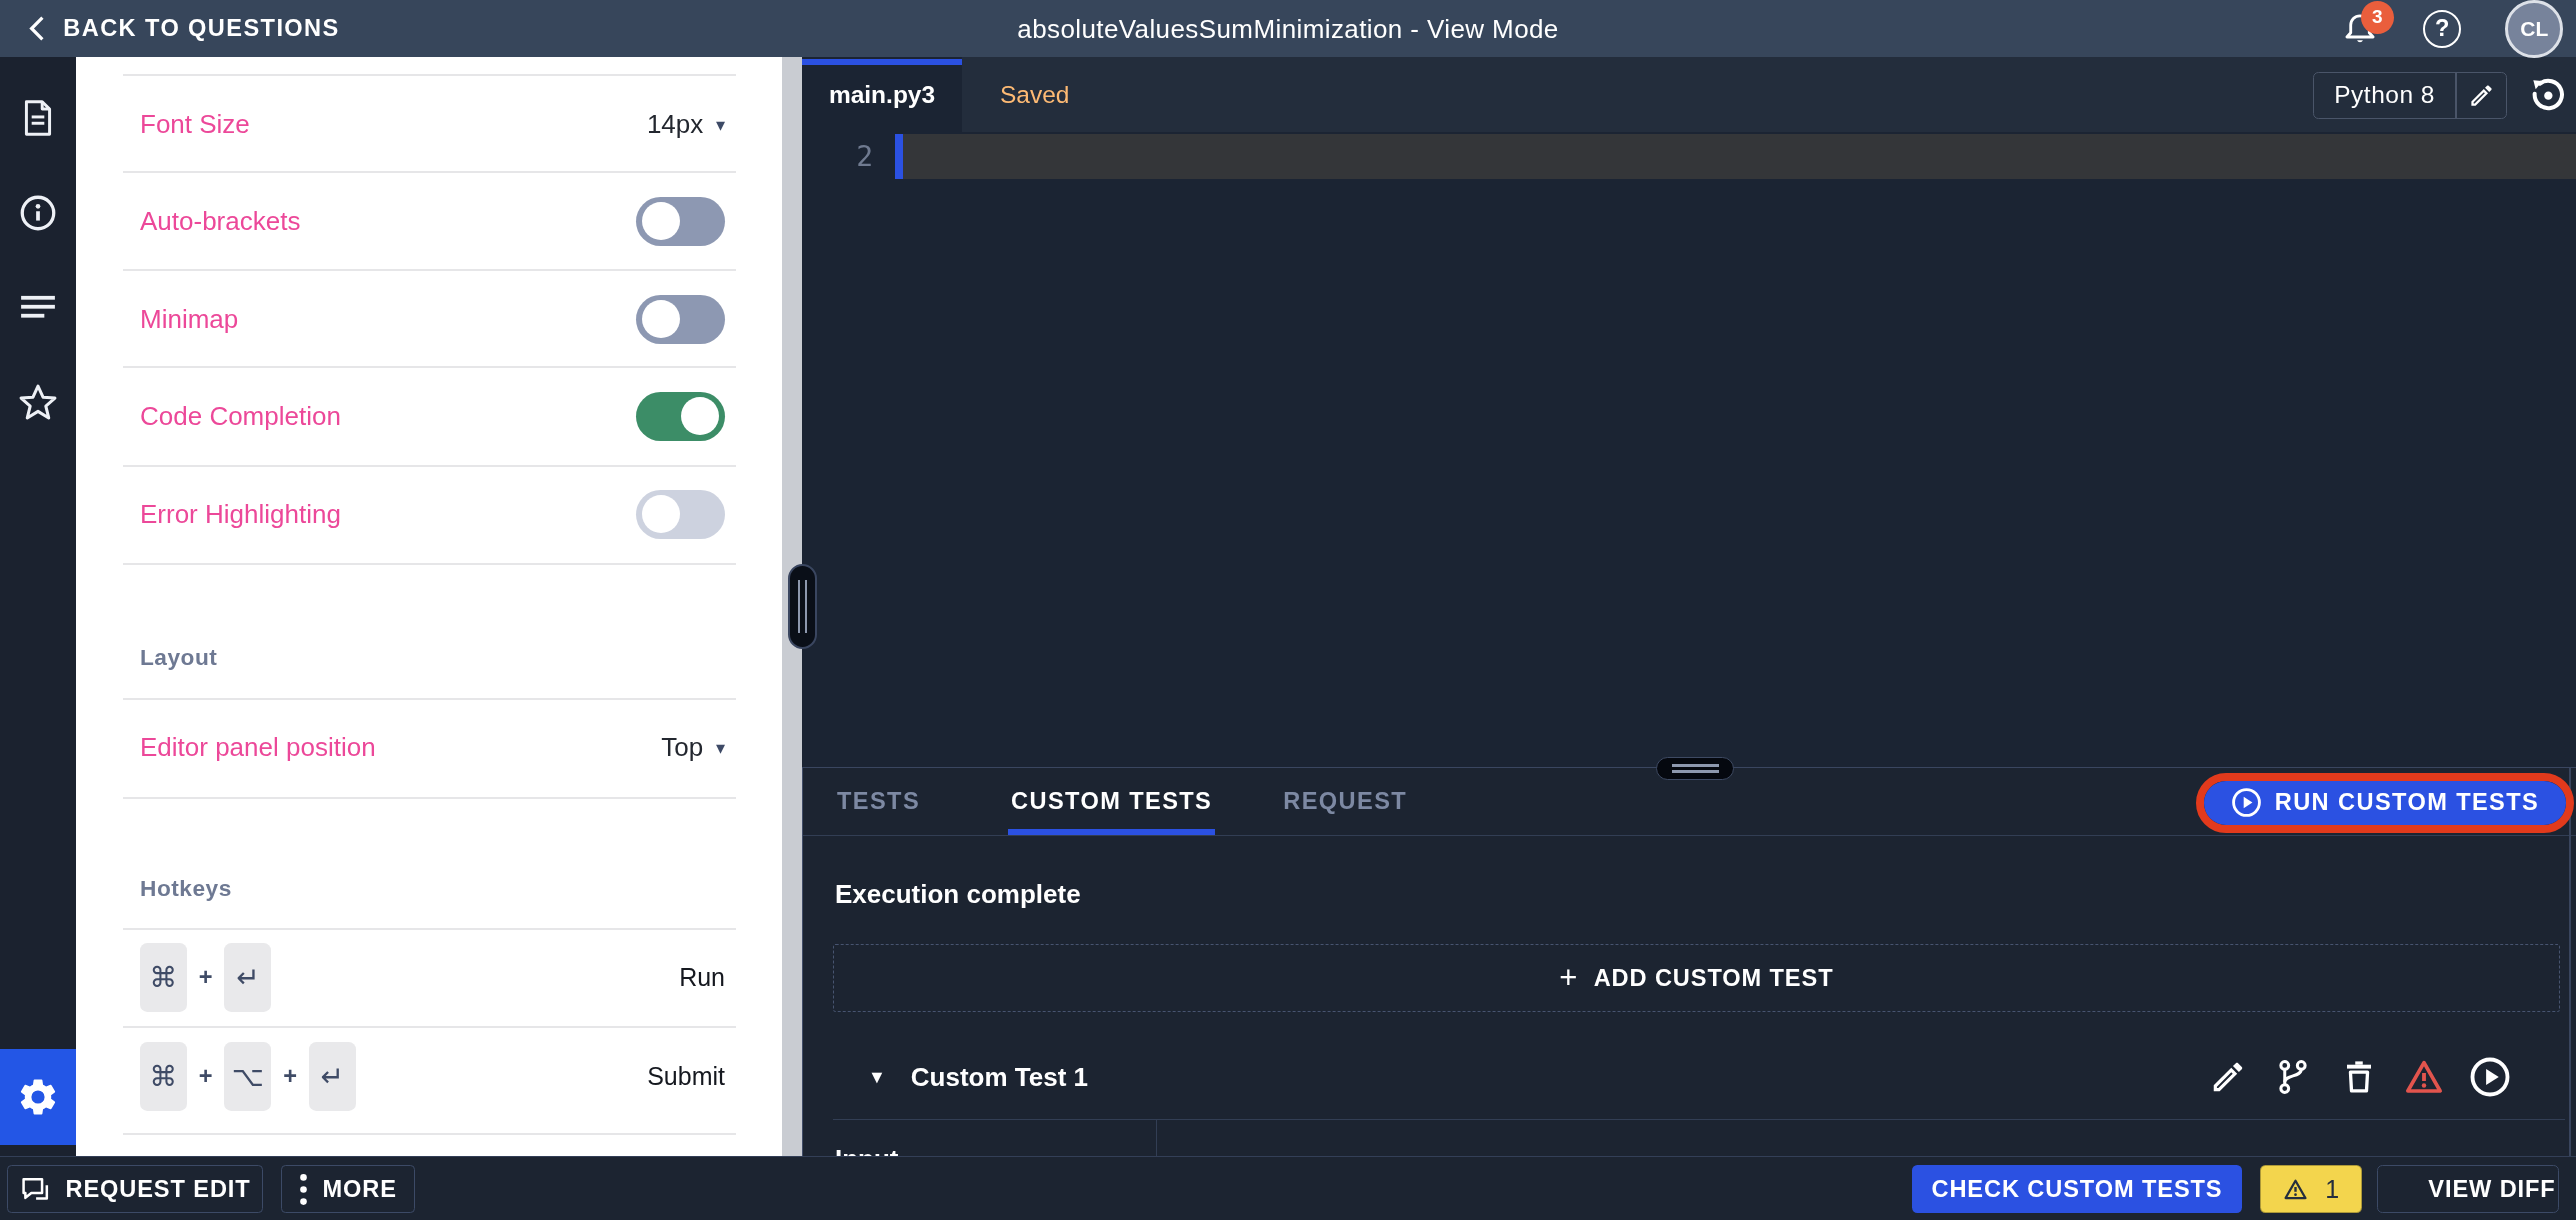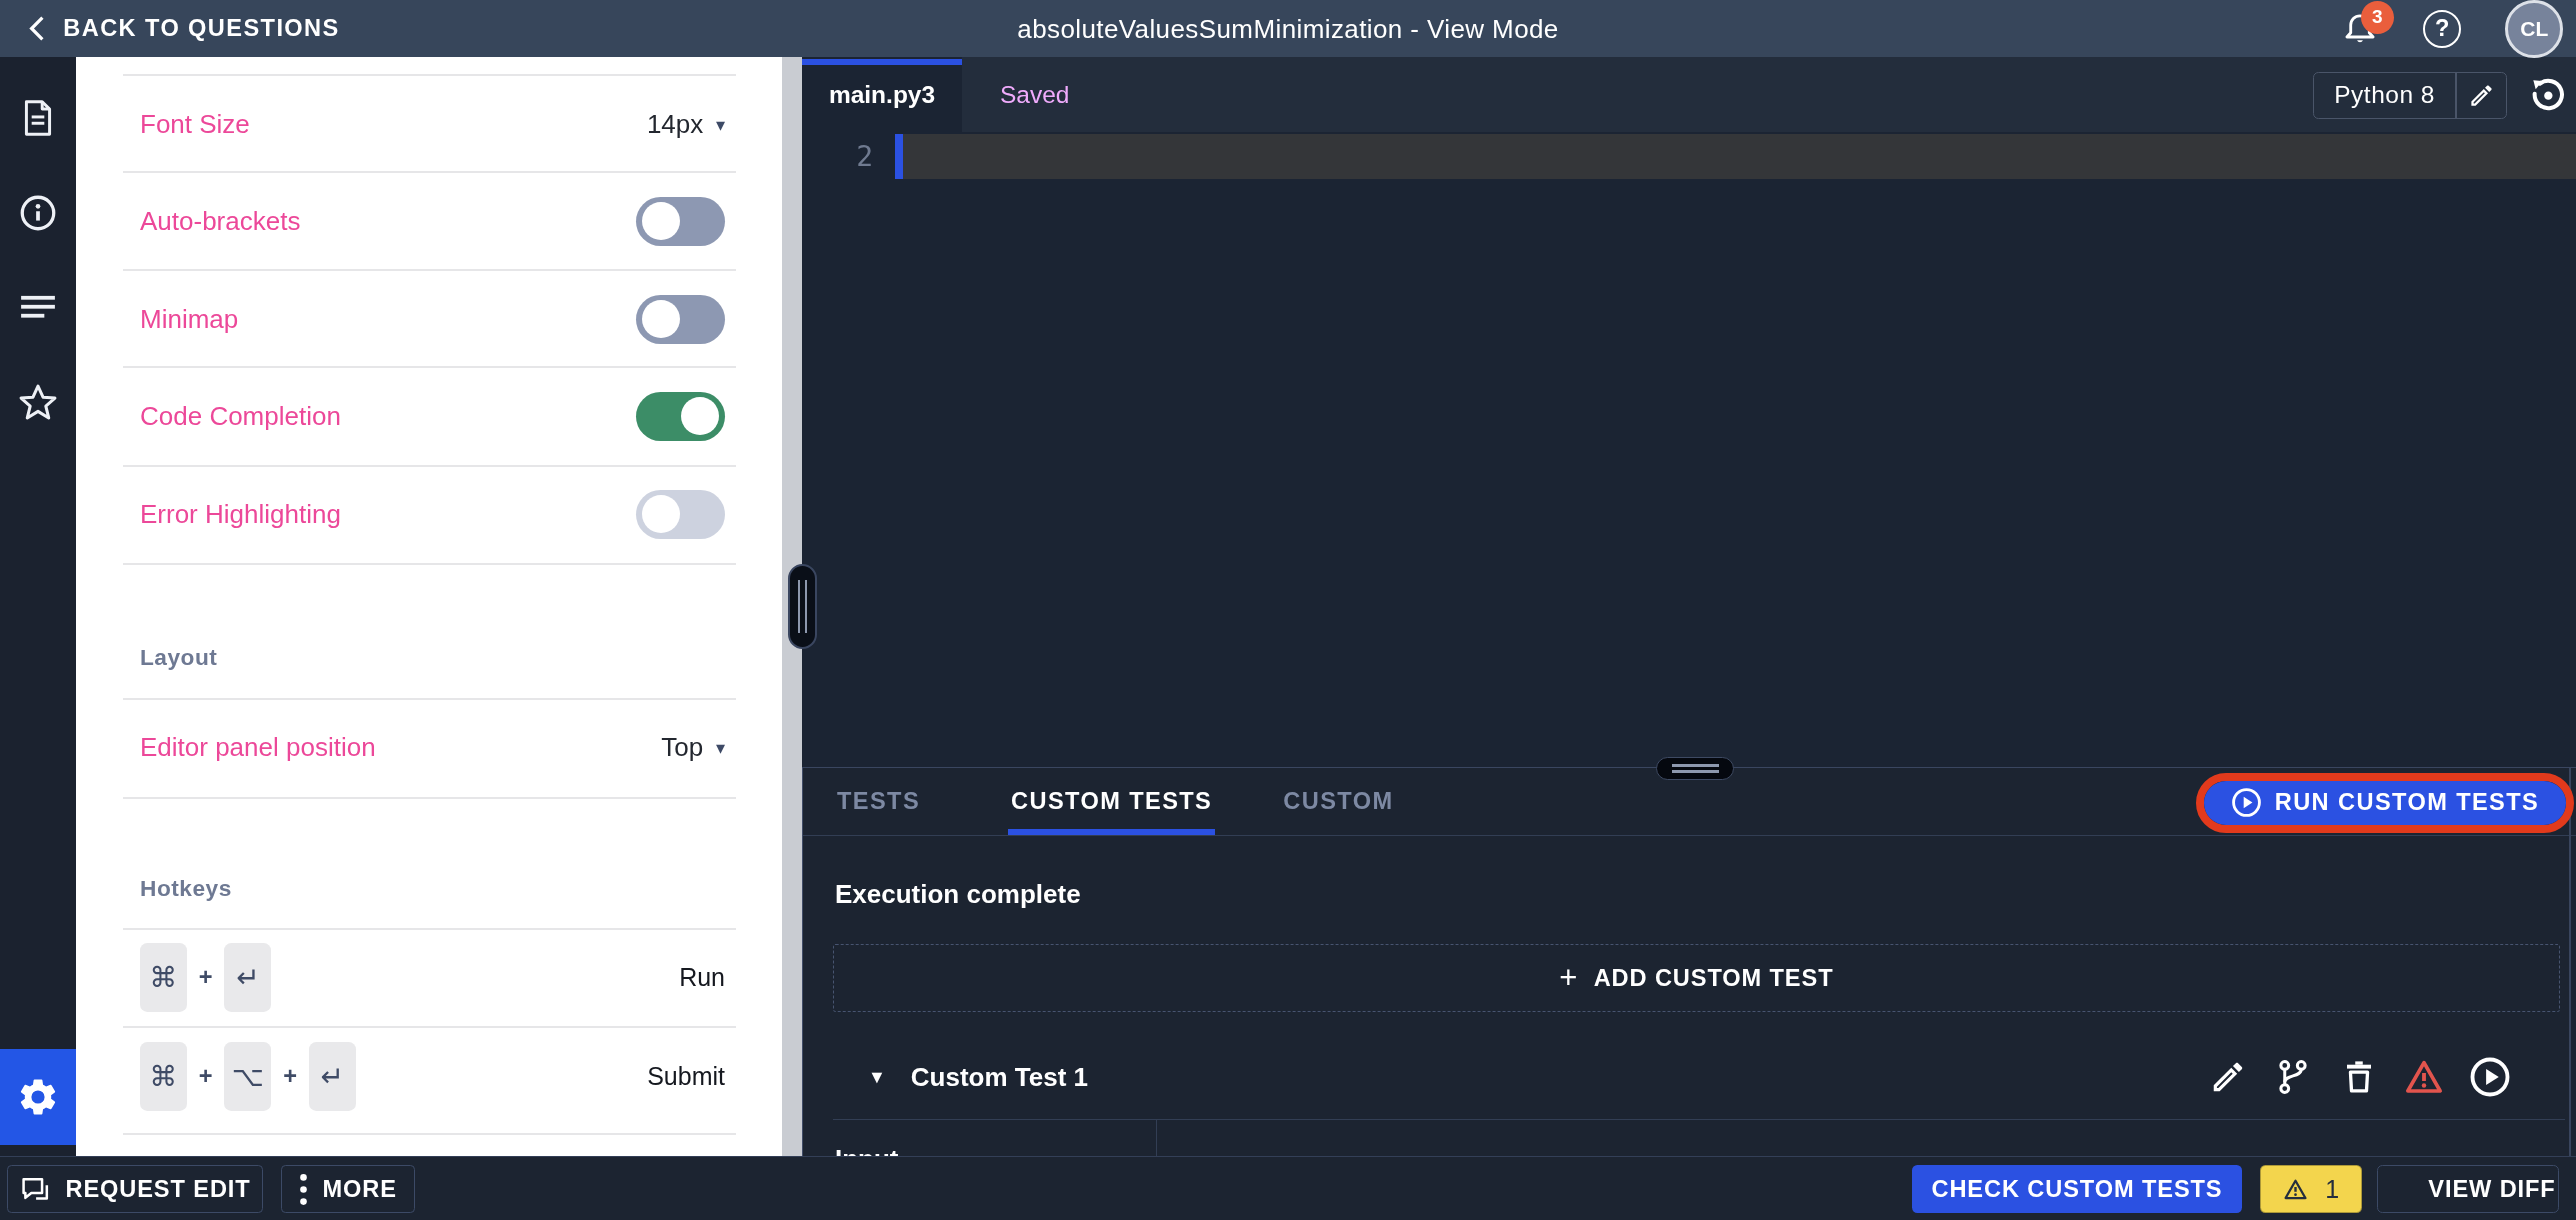--- a/index.html
+++ b/index.html
@@ -57,21 +57,21 @@
     border:2.7px solid #3a4660;border-radius:16.3px;box-sizing:border-box;
     display:flex;align-items:center;justify-content:center;gap:4.5px;z-index:30;cursor:col-resize;}
   .vhandle i{display:block;width:2.7px;height:53px;background:#8d98ae;}
 
   
   .editor{position:absolute;left:802px;top:57px;right:0;height:710px;background:#1b2433;}
   .tabbar{position:absolute;top:0;left:0;right:0;height:75px;background:#232d3c;}
   .tab-active{position:absolute;left:0;top:0;width:160px;height:75px;background:#1b2433;
     display:flex;align-items:center;justify-content:center;color:#fff;font-weight:bold;font-size:24.5px;cursor:pointer;}
   .tab-active::before{content:"";position:absolute;top:1.8px;left:0;right:0;height:6.3px;background:#2b51e2;}
-  .saved{position:absolute;left:198px;top:0;height:75px;display:flex;align-items:center;color:#f0abfc;font-size:24.5px;}
+  .saved{position:absolute;left:198px;top:0;height:75px;display:flex;align-items:center;color:#fdba74;font-size:24.5px;}
   .lang-chip{position:absolute;right:69px;top:14.5px;width:194px;height:47px;border:1.8px solid #4a5569;
     border-radius:5.4px;display:flex;align-items:center;color:#fff;box-sizing:border-box;}
   .lang-label{flex:1;text-align:center;font-size:24.5px;letter-spacing:0.5px;}
   .lang-div{width:1.8px;height:100%;background:#4a5569;}
   .lang-edit{width:49px;height:100%;display:flex;align-items:center;justify-content:center;cursor:pointer;}
   .reset-btn{position:absolute;right:5.4px;top:15.4px;width:45px;height:45px;display:flex;align-items:center;justify-content:center;cursor:pointer;}
   .codeline{position:absolute;top:77px;left:0;right:0;height:45px;}
   .lnum{position:absolute;left:0;top:0;width:71px;height:45px;display:flex;align-items:center;justify-content:flex-end;
     color:#6f7a90;font-size:28px;font-family:"DejaVu Sans Mono",monospace;}
   .linehl{position:absolute;left:93px;right:0;top:0;height:45px;background:#343639;}
@@ -306,21 +306,21 @@
 
   <div class="hhandle">
       <i></i>
       <i></i>
     </div>
 
   <section class="tests">
     <div class="ttabs">
       <div class="ttab t1">TESTS</div>
       <div class="ttab t2 active">CUSTOM TESTS</div>
-      <div class="ttab t3">CUSTOM</div>
+      <div class="ttab t3">REQUEST</div>
     </div>
 
     <div class="run-ring">
       <div class="run-btn">
         <svg width="31" height="31" viewBox="0 0 24 24">
           <circle cx="12" cy="12" r="10" fill="none" stroke="#fff" stroke-width="2.2"></circle>
           <polygon points="9.8,7.6 16.6,12 9.8,16.4" fill="#fff"></polygon>
         </svg>
         <span>RUN CUSTOM TESTS</span>
       </div>

